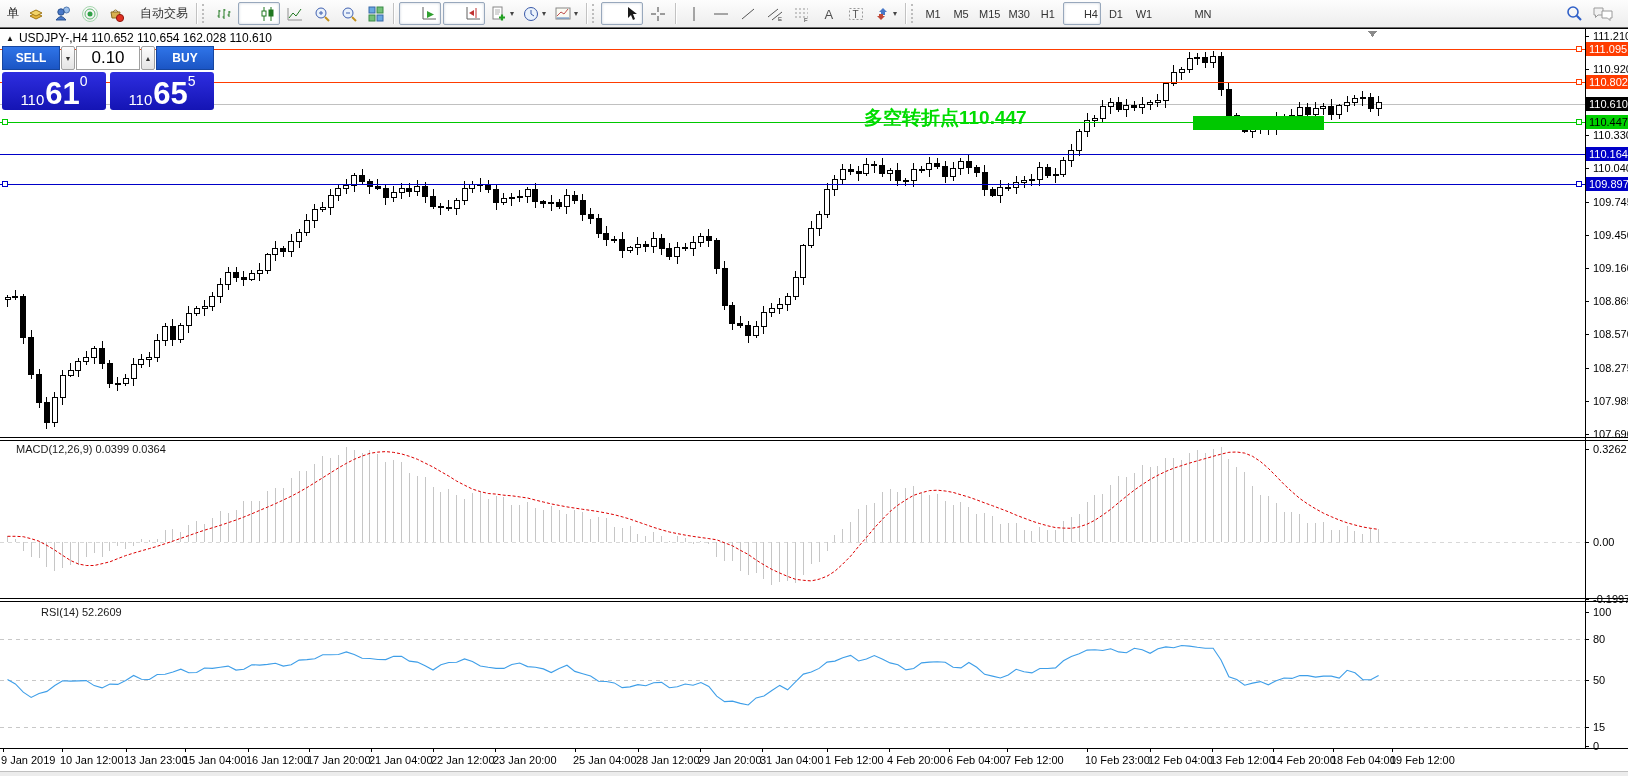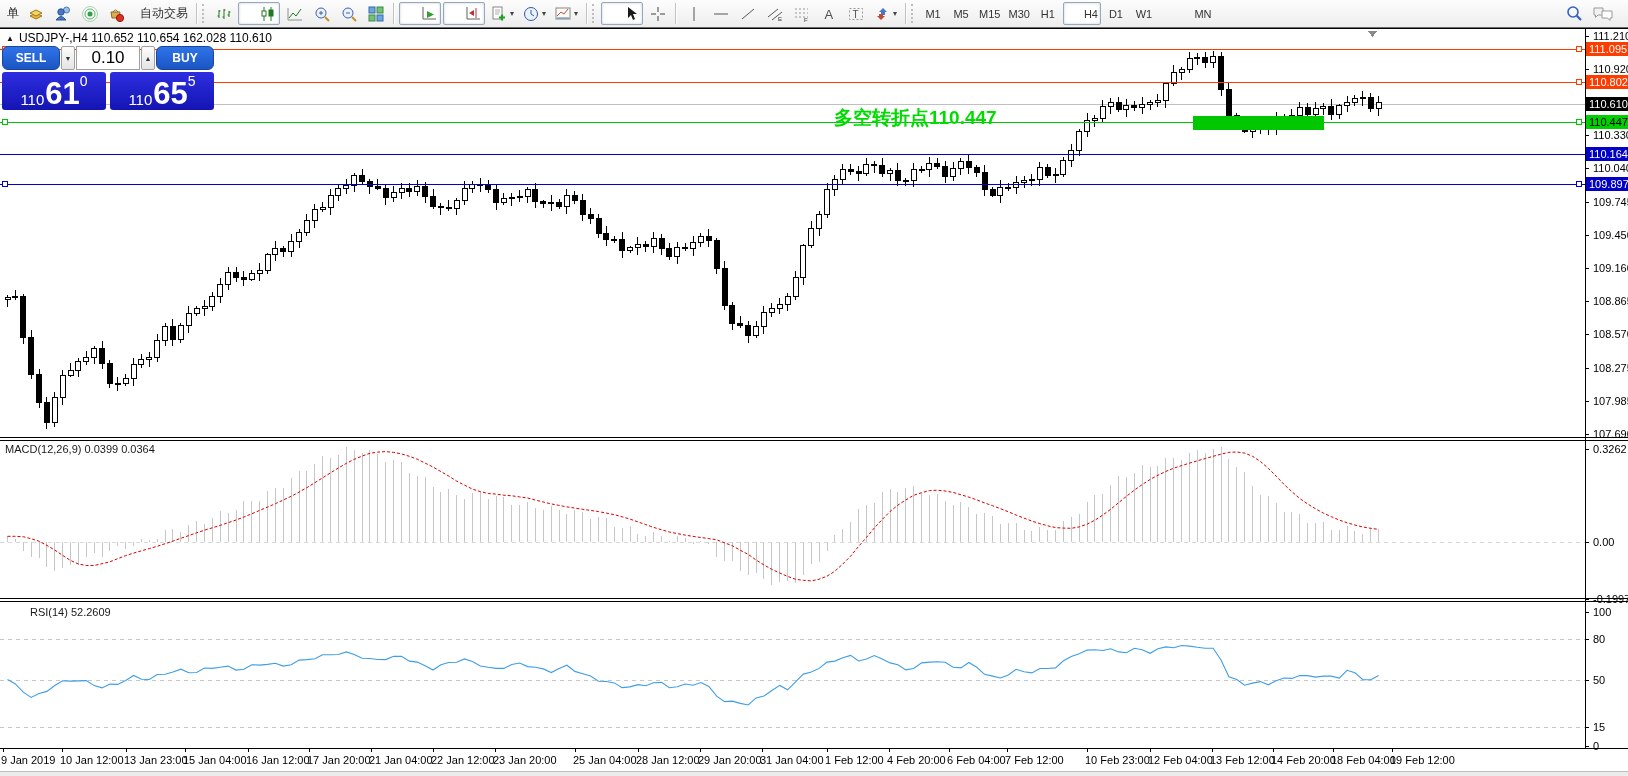--- a/index.html
+++ b/index.html
@@ -23,34 +23,34 @@
   
   #chart{position:absolute;top:28px;left:0;width:1628px;height:743px;background:#fff;}
   #cv{position:absolute;top:0;left:0;shape-rendering:crispEdges;}
   #title{position:absolute;top:3px;left:6px;font-size:12px;color:#000;z-index:5;white-space:nowrap;}
   #collapse{font-size:8px;margin-right:5px;vertical-align:1px;color:#111;}
   
   #ocp{position:absolute;top:18px;left:2px;width:212px;z-index:6;}
   .ocp-row1{display:flex;height:24px;}
   .ocp-row2{display:flex;height:38px;margin-top:2px;}
   .trade-btn{flex:0 0 58px;background:linear-gradient(#2f74e8,#1b55c4);color:#fff;font-weight:bold;
-    font-size:12px;border:1px solid #1646a0;border-radius:6px;font-family:"Liberation Sans",sans-serif;}
+    font-size:12px;border:1px solid #1646a0;border-radius:0;font-family:"Liberation Sans",sans-serif;}
   .spin{flex:0 0 14px;border:1px solid #a0a0a0;background:linear-gradient(#fcfcfc,#e4e4e4);
     font-size:7px;color:#333;padding:0;margin:0 1px;border-radius:2px;}
   #vol{flex:1;background:#fff;border:1px solid #a0a0a0;font-size:17px;color:#000;
     display:flex;align-items:center;justify-content:center;}
   .pricebox{flex:1;background:linear-gradient(#2e2ee0,#1414b4);color:#fff;border-radius:3px;
     display:flex;align-items:flex-end;justify-content:center;padding-bottom:3px;}
   .pricebox + .pricebox{margin-left:4px;}
   .pfx{font-size:15px;line-height:15px;margin-right:1px;}
   .pbig{font-size:31px;line-height:26px;font-weight:bold;}
   .psup{font-size:14px;line-height:14px;align-self:flex-start;margin-top:2px;}
   
-  #annot{position:absolute;top:77px;left:834px;font-size:19px;font-weight:bold;z-index:4;white-space:nowrap;}
-  #macdlbl,#rsilbl{position:absolute;left:5px;font-size:11px;color:#1a1a1a;z-index:4;}
+  #annot{position:absolute;top:77px;left:864px;font-size:19px;font-weight:bold;z-index:4;white-space:nowrap;}
+  #macdlbl,#rsilbl{position:absolute;left:16px;font-size:11px;color:#1a1a1a;z-index:4;}
   #macdlbl{top:415px;} #rsilbl{top:578px;padding-left:25px;}
   .rsz{position:absolute;left:0;width:1585px;height:7px;cursor:ns-resize;z-index:7;}
   #bottomstrip{position:absolute;top:771px;left:0;width:1628px;height:5px;
     background:#ececec;border-top:1px solid #c0c0c0;}
 </style>
 </head>
 <body>
 
 <div id="toolbar">
   <span class="tb-text">单</span>

